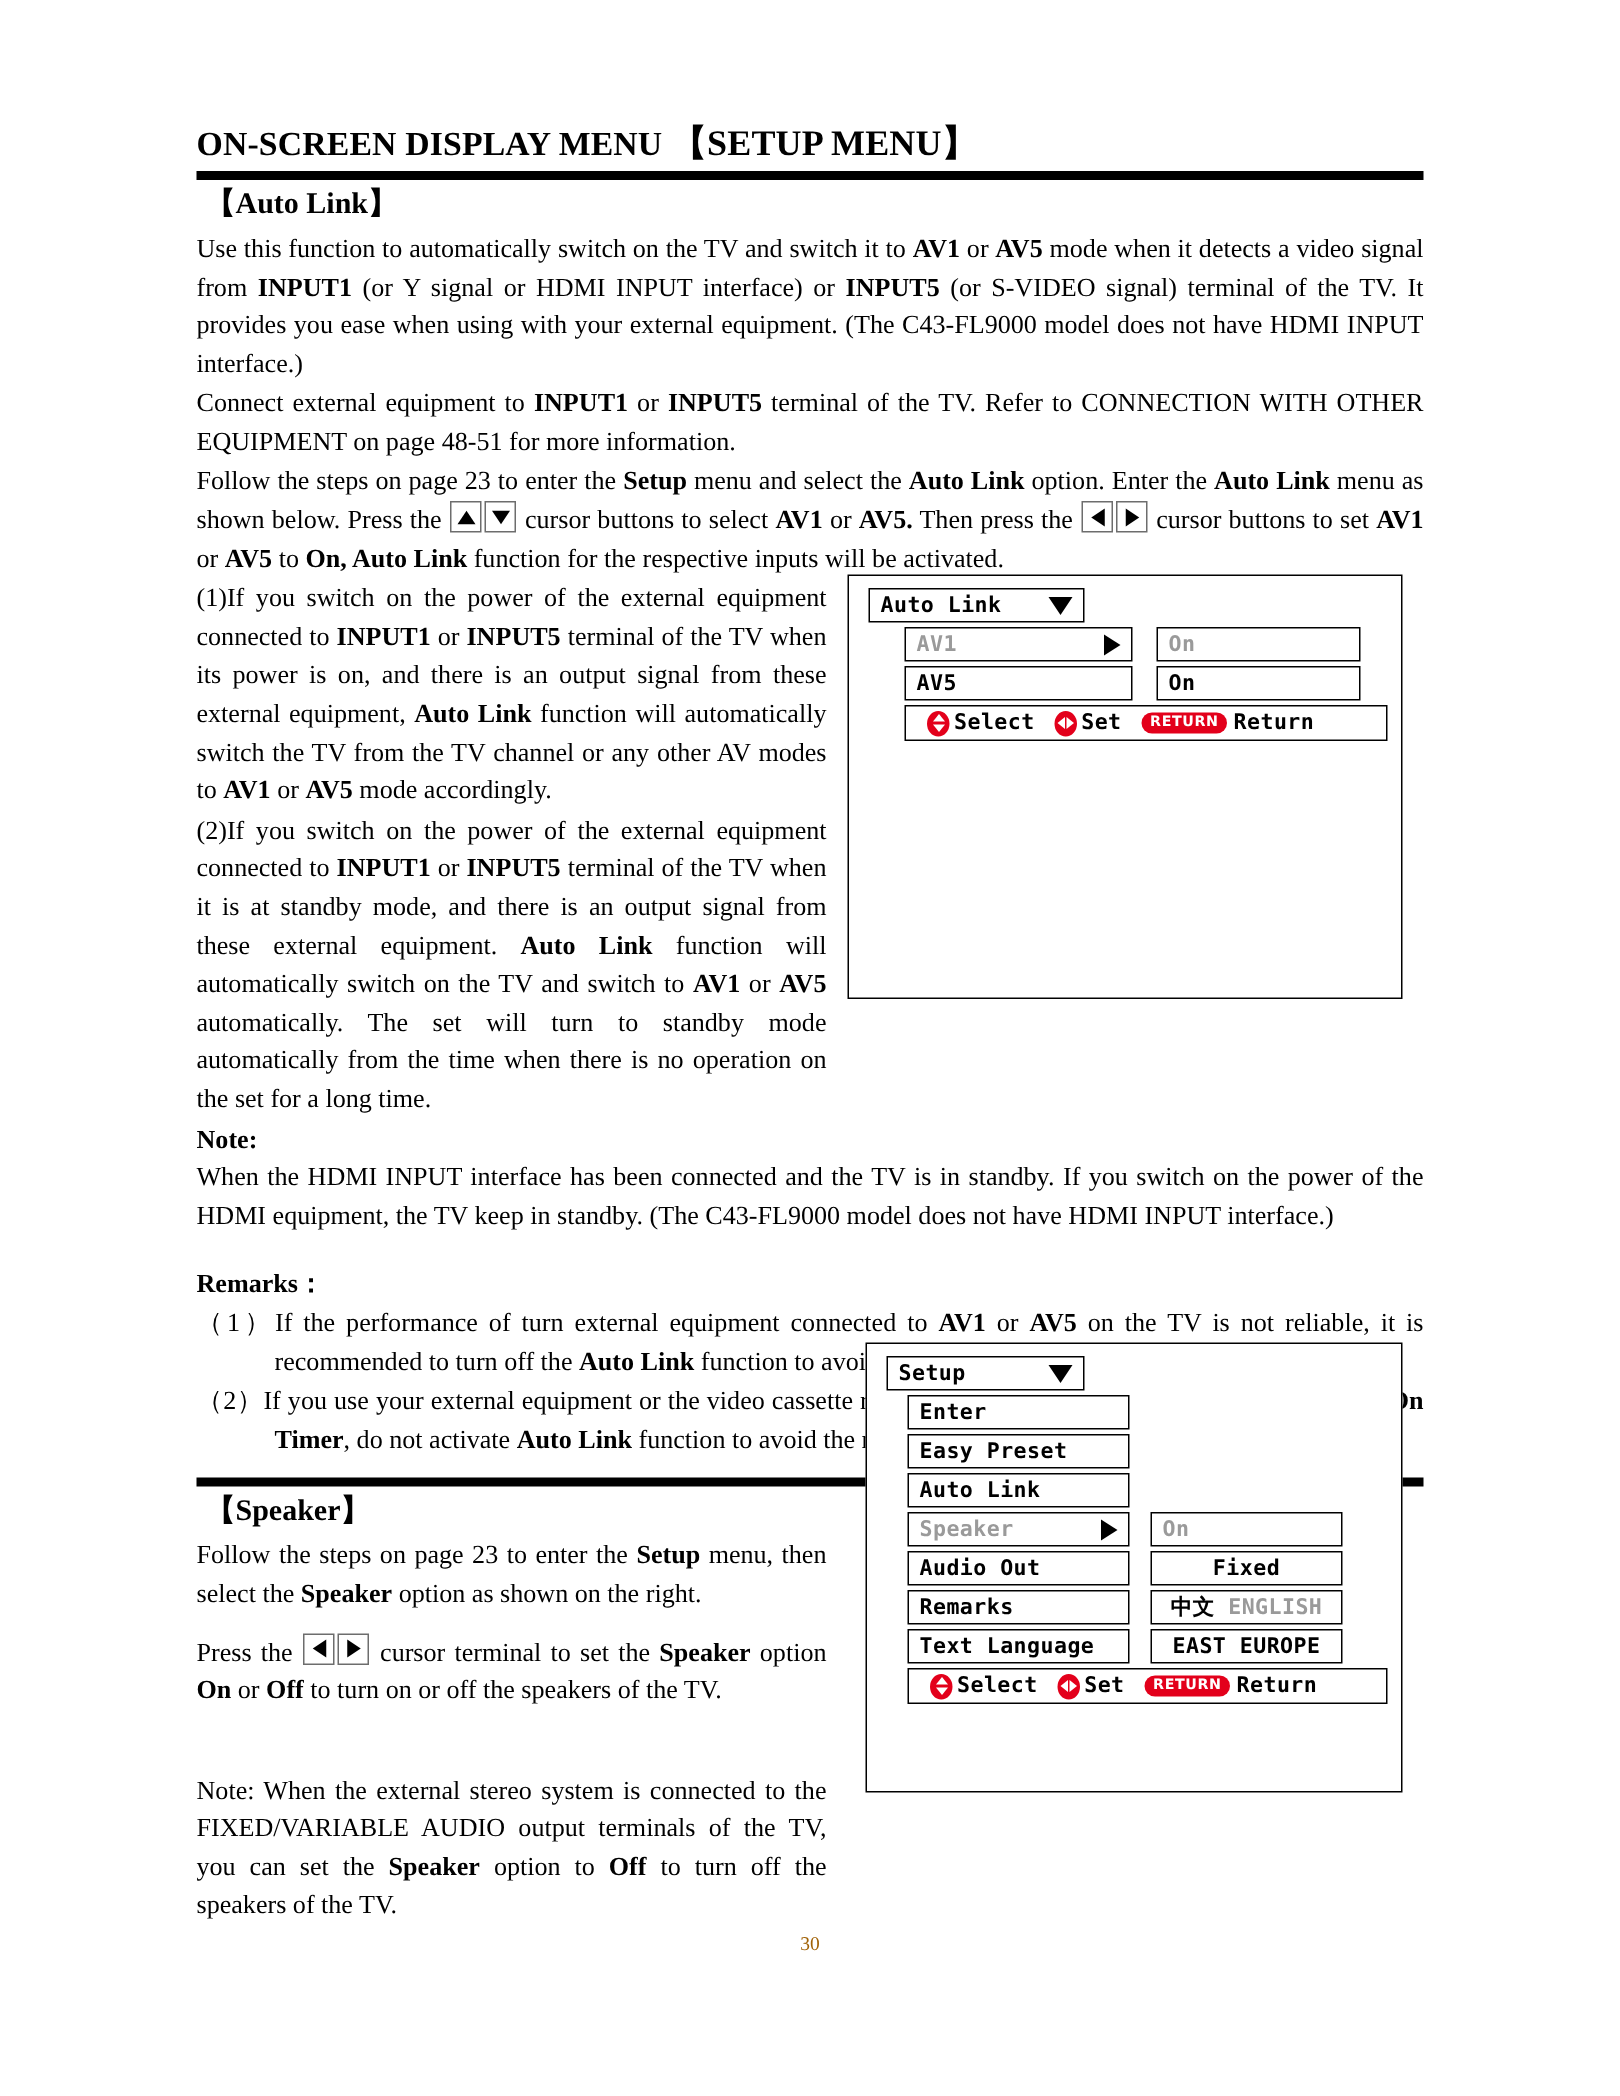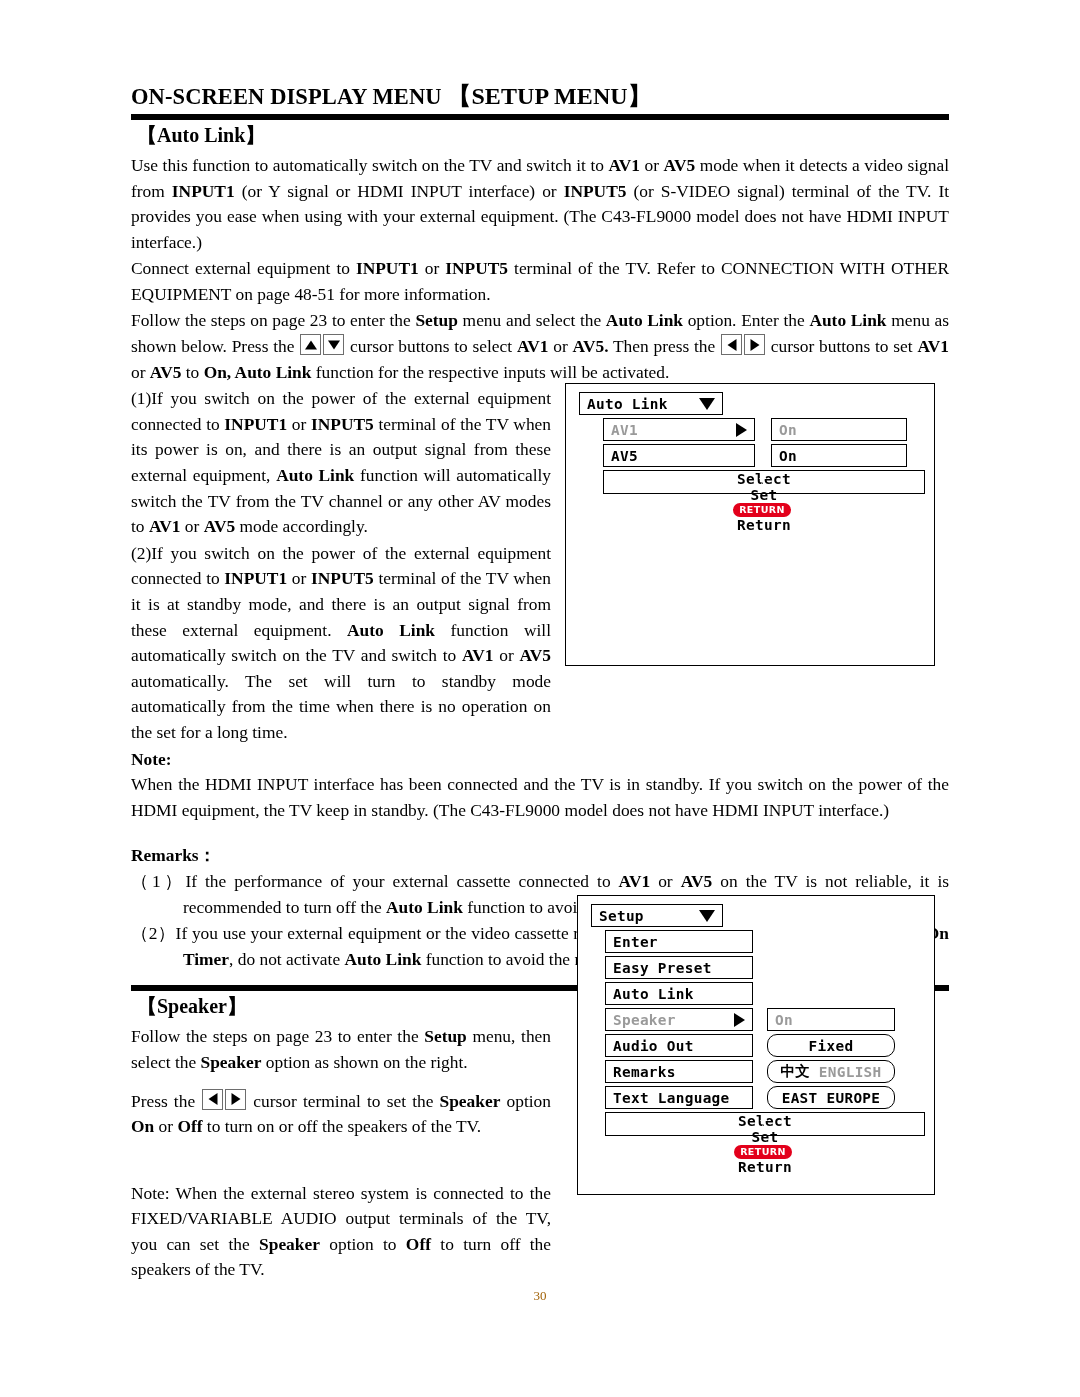--- a/index.html
+++ b/index.html
@@ -139,21 +139,21 @@
     display: flex;
     align-items: center;
     padding: 0 7px;
     font-size: 14.4px;
     font-weight: bold;
     letter-spacing: 0.3px;
     white-space: nowrap;
     background: #fff;
   }
   .osd-cell.dim { color: #9a9a9a; }
-  .osd-cell.center { justify-content: center; border-radius: 10px; }
+  .osd-cell.center { justify-content: center; }
 
   
   .osd-header {
     width: 144px;
     justify-content: space-between;
     margin-left: 4px;
   }
   .chev-down {
     width: 0; height: 0;
     border-left: 8px solid transparent;
@@ -182,21 +182,20 @@
     height: 24px;
     display: flex;
     align-items: center;
     padding: 0 14px;
     font-size: 14.4px;
     font-weight: bold;
     letter-spacing: 0.3px;
     background: #fff;
     margin-left: 28px;
     white-space: nowrap;
-    flex-direction: column;
   }
   .osd-footer.setup-footer { margin-left: 18px; }
   .osd-footer .gap { display: inline-block; width: 13px; }
 
   .ic-ud, .ic-lr {
     display: inline-block;
     width: 15px;
     height: 17px;
     border-radius: 50%;
     background: #e3001b;
@@ -309,21 +308,21 @@
 
       <p class="label-bold">Note:</p>
     </div>
     <div class="clear"></div>
   </div>
 
   <p class="para">When the HDMI INPUT interface has been connected and the TV is in standby. If you switch on the power of the HDMI equipment, the TV keep in standby. (The C43-FL9000 model does not have HDMI INPUT interface.)</p>
 
   <p class="label-bold remarks-label">Remarks：</p>
 
-  <p class="para hang"><span>（1）</span><span>If the performance of your external cassette connected to </span><b>AV1</b><span> or </span><b>AV5</b><span> on the TV is not reliable, it is recommended to turn off the </span><b>Auto Link</b><span> function to avoid the misoperation.</span></p>
+  <p class="para hang"><span>（1）</span><span>If the performance of turn external equipment connected to </span><b>AV1</b><span> or </span><b>AV5</b><span> on the TV is not reliable, it is recommended to turn off the </span><b>Auto Link</b><span> function to avoid the misoperation.</span></p>
 
   <p class="para hang"><span>（2）</span><span>If you use your external equipment or the video cassette recorder to perform recording after they are set to </span><b>On Timer</b><span>, do not activate </span><b>Auto Link</b><span> function to avoid the misoperation.</span></p>
 
   <div class="spacer-12"></div>
   <div class="rule-thick second"></div>
 
   <div class="sec-head">【Speaker】</div>
 
   <div>
     <div class="osd osd-setup">

